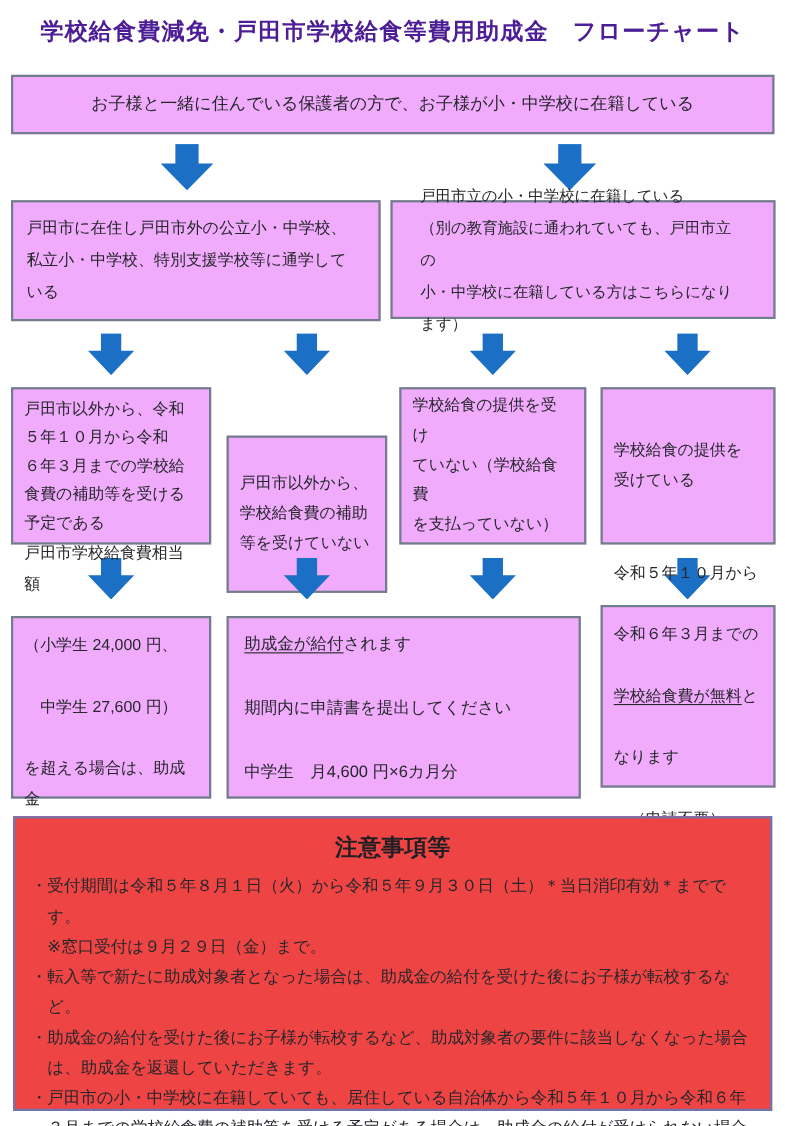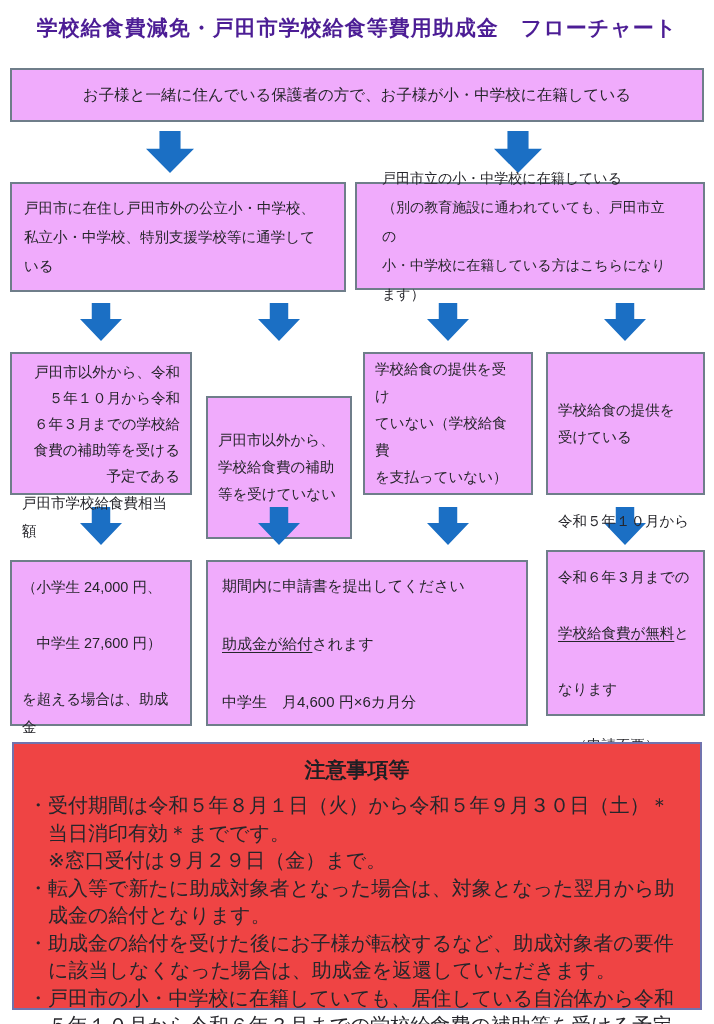--- a/index.html
+++ b/index.html
@@ -37,21 +37,21 @@
   .notes{
     position:absolute;left:12px;top:742px;width:690px;height:268px;
     background:#ef4444;border:2px solid #7173ae;box-sizing:border-box;
     padding:8px 14px 0 14px;
   }
   .notes-title{
     text-align:center;font-size:21px;font-weight:bold;
     margin:4px 0 8px 0;color:#1f1f24;
   }
   .note-item{
-    margin:0;font-size:20px;line-height:27.5px;
+    margin:0;font-size:15px;line-height:27.5px;
     padding-left:1em;text-indent:-1em;
     white-space:pre-line;color:#26262b;
   }
   .l4line{display:block;}
 </style>
 </head>
 <body>
 
 <div class="page">
 
@@ -73,21 +73,21 @@
     <div class="txt">戸田市立の小・中学校に在籍している
 （別の教育施設に通われていても、戸田市立の
 小・中学校に在籍している方はこちらになります）</div>
   </div>
 
   <div class="arrow" style="left:80px;top:303px;width:42px;height:38px;"></div>
   <div class="arrow" style="left:258px;top:303px;width:42px;height:38px;"></div>
   <div class="arrow" style="left:427px;top:303px;width:42px;height:38px;"></div>
   <div class="arrow" style="left:604px;top:303px;width:42px;height:38px;"></div>
 
-  <div class="box pad" style="left:10px;top:352px;width:182px;height:143px;line-height:26px;padding:6px 10px;text-align:right;">
+  <div class="box pad" style="left:10px;top:352px;width:182px;height:143px;line-height:26px;padding:6px 10px;">
     <div class="txt">戸田市以外から、令和
 ５年１０月から令和
 ６年３月までの学校給
 食費の補助等を受ける
 予定である</div>
   </div>
   <div class="box pad" style="left:206px;top:352px;width:146px;height:143px;line-height:27px;padding:6px 10px;margin-top:44px;">
     <div class="txt">戸田市以外から、
 学校給食費の補助
 等を受けていない</div>
@@ -112,38 +112,38 @@
       <span class="l4line">戸田市学校給食費相当額</span>
       <span class="l4line">（小学生 24,000 円、</span>
       <span class="l4line">　中学生 27,600 円）</span>
       <span class="l4line">を超える場合は、助成金</span>
       <span class="l4line"><span>の</span><span class="u">申請はできません</span></span>
     </div>
   </div>
 
   <div class="box pad" style="left:206px;top:560px;width:322px;height:166px;font-size:15px;line-height:29px;padding:8px 14px;">
     <div class="txt">
+      <span class="l4line"><span class="u">助成金が給付</span><span>されます</span></span>
       <span class="l4line">期間内に申請書を提出してください</span>
-      <span class="l4line"><span class="u">助成金が給付</span><span>されます</span></span>
       <span class="l4line">中学生　月4,600 円×6カ月分</span>
     </div>
   </div>
 
   <div class="box pad" style="left:546px;top:550px;width:159px;height:166px;line-height:28px;padding:6px 10px;">
     <div class="txt">
       <span class="l4line">令和５年１０月から</span>
       <span class="l4line">令和６年３月までの</span>
       <span class="l4line"><span class="u">学校給食費が無料</span><span>と</span></span>
       <span class="l4line">なります</span>
       <span class="l4line">　（申請不要）</span>
     </div>
   </div>
 
   <div class="notes">
     <div class="notes-title">注意事項等</div>
     <p class="note-item">・受付期間は令和５年８月１日（火）から令和５年９月３０日（土）＊当日消印有効＊までです。
 ※窓口受付は９月２９日（金）まで。</p>
-    <p class="note-item">・転入等で新たに助成対象者となった場合は、対象となった翌月から助成金の給付となります。</p>
+    <p class="note-item">・転入等で新たに助成対象者となった場合は、助成金の給付を受けた後にお子様が転校するなど。</p>
     <p class="note-item">・助成金の給付を受けた後にお子様が転校するなど、助成対象者の要件に該当しなくなった場合は、助成金を返還していただきます。</p>
     <p class="note-item">・戸田市の小・中学校に在籍していても、居住している自治体から令和５年１０月から令和６年３月までの学校給食費の補助等を受ける予定がある場合は、助成金の給付が受けられない場合がありますので、該当する方は学校給食課までお問い合わせください。</p>
   </div>
 
 </div>
 
 </body></html>

